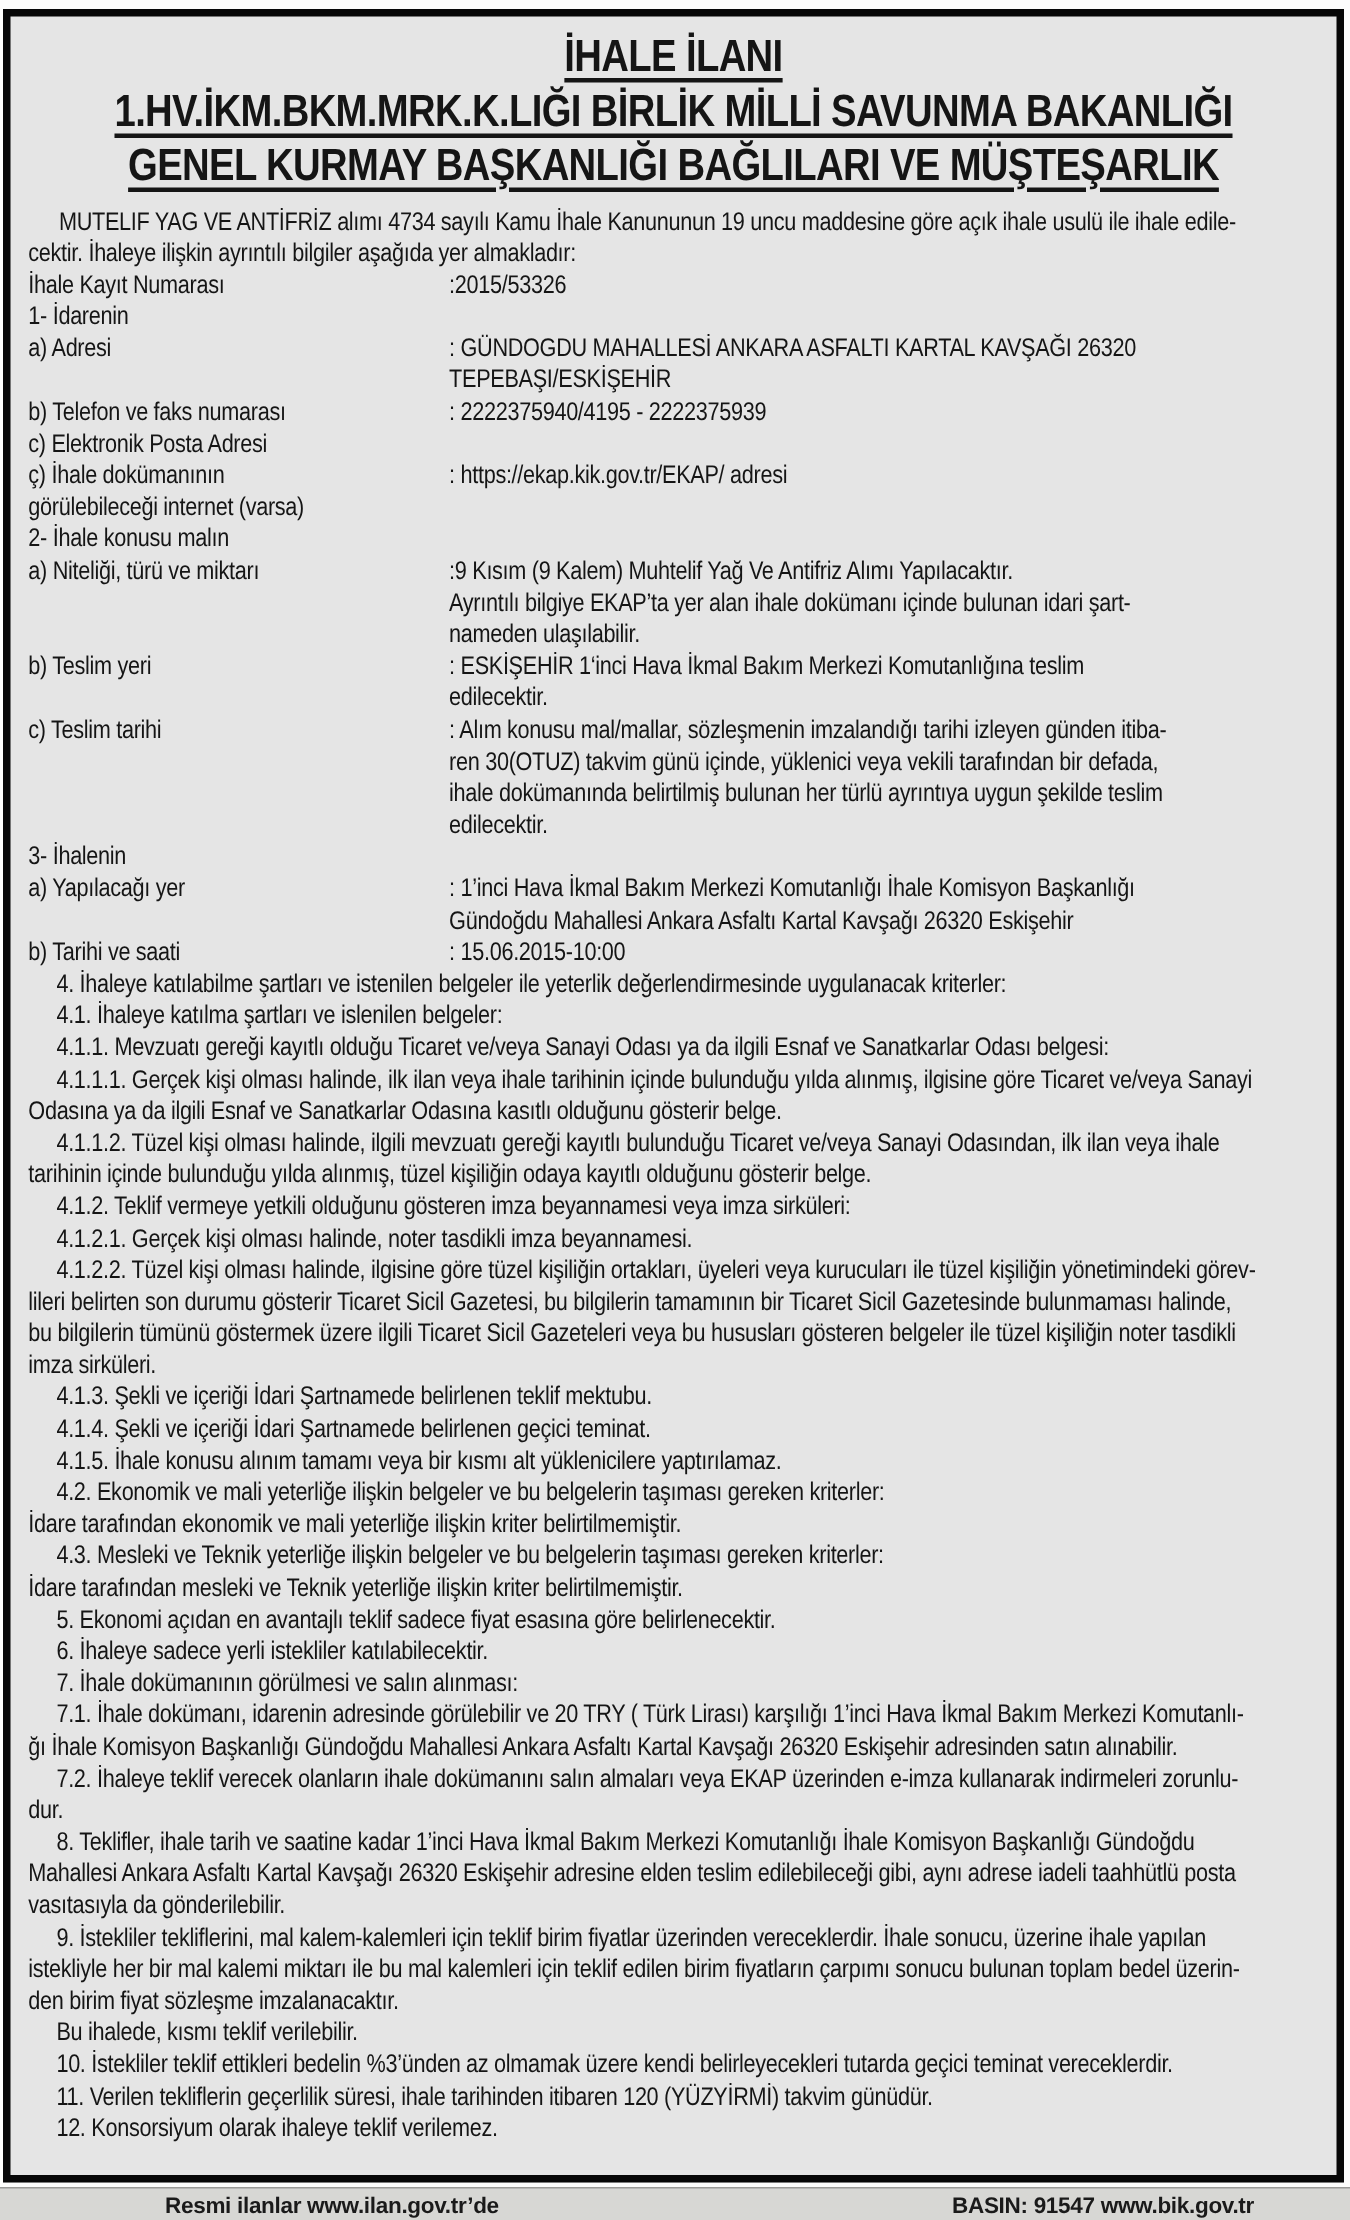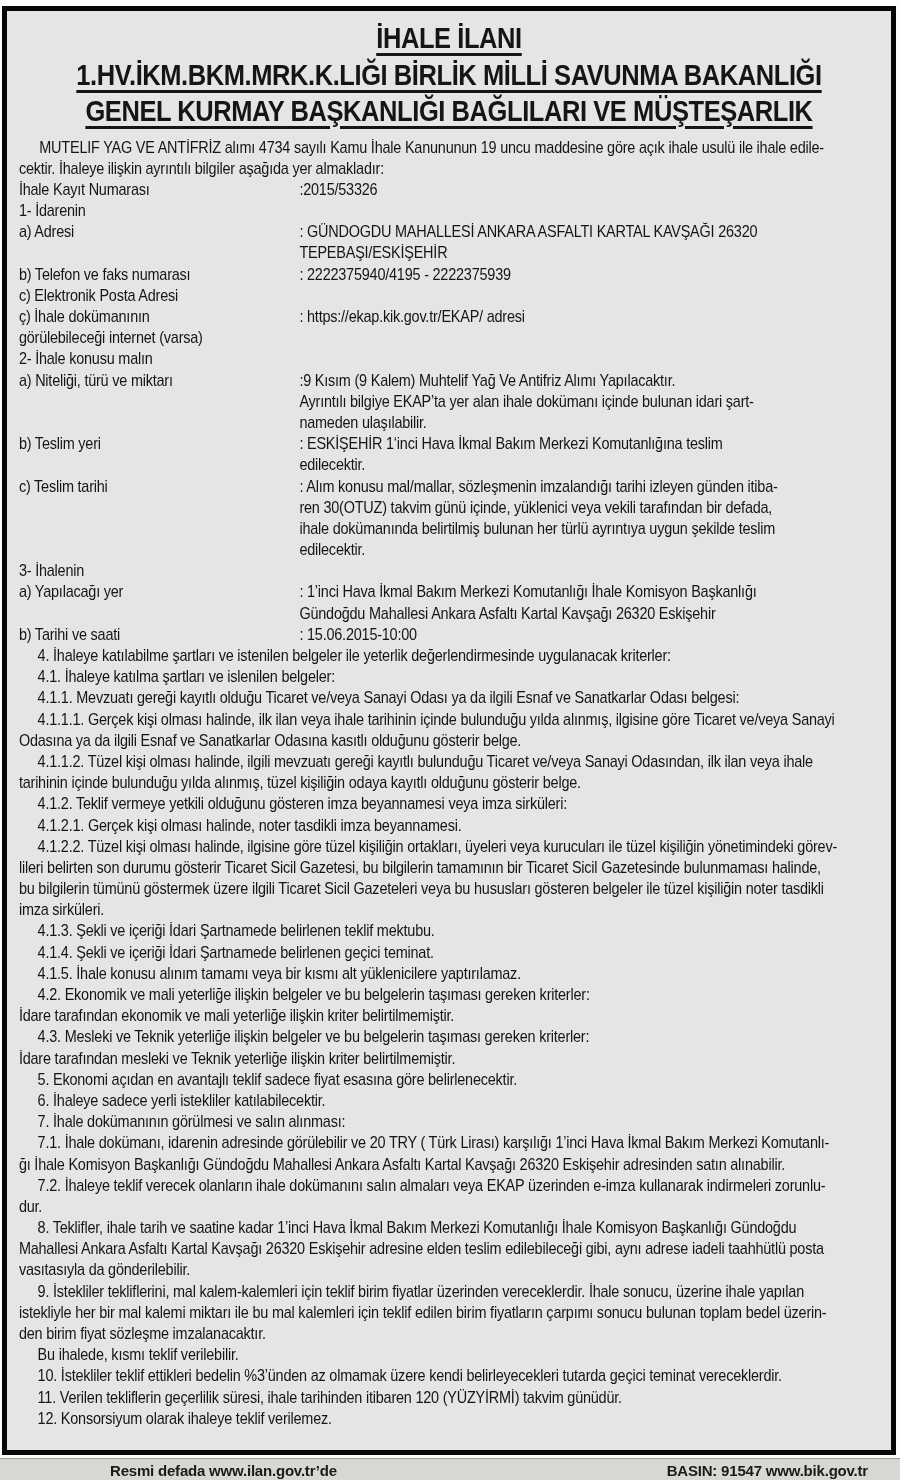--- a/index.html
+++ b/index.html
@@ -32,21 +32,21 @@
   .ilabel { width:330px; flex:0 0 330px; }
   .ivalue { flex:1 1 auto; }
   .para .tline.ind { padding-left:22px; }
   .footer {
     position:absolute; left:0; top:1458px; width:900px; height:22px;
     background:#d7d7d4; border-top:1px solid #9a9a97;
     font-size:15px; font-weight:bold; letter-spacing:-0.2px; color:#1a1a1a;
     display:flex; align-items:center; justify-content:space-between;
   }
   .footer .left  { margin-left:110px; }
-  .footer .right { margin-right:32px; }
+  .footer .right { margin-right:64px; }
 </style>
 </head>
 <body>
 
 <div class="doc">
   <div class="condense">
     <div class="title">
         <div class="tline">İHALE İLANI</div>
         <div class="tline">1.HV.İKM.BKM.MRK.K.LIĞI BİRLİK MİLLİ SAVUNMA BAKANLIĞI</div>
         <div class="tline">GENEL KURMAY BAŞKANLIĞI BAĞLILARI VE MÜŞTEŞARLIK</div>
@@ -252,15 +252,15 @@
           </div>
           <div class="para">
             <div class="tline ind">12. Konsorsiyum olarak ihaleye teklif verilemez.</div>
           </div>
         </div>
     </div>
   </div>
 </div>
 
 <div class="footer">
-  <span class="left">Resmi defada www.ilan.gov.tr’de</span>
+  <span class="left">Resmi ilanlar www.ilan.gov.tr’de</span>
   <span class="right">BASIN: 91547 www.bik.gov.tr</span>
 </div>
 
 </body></html>

